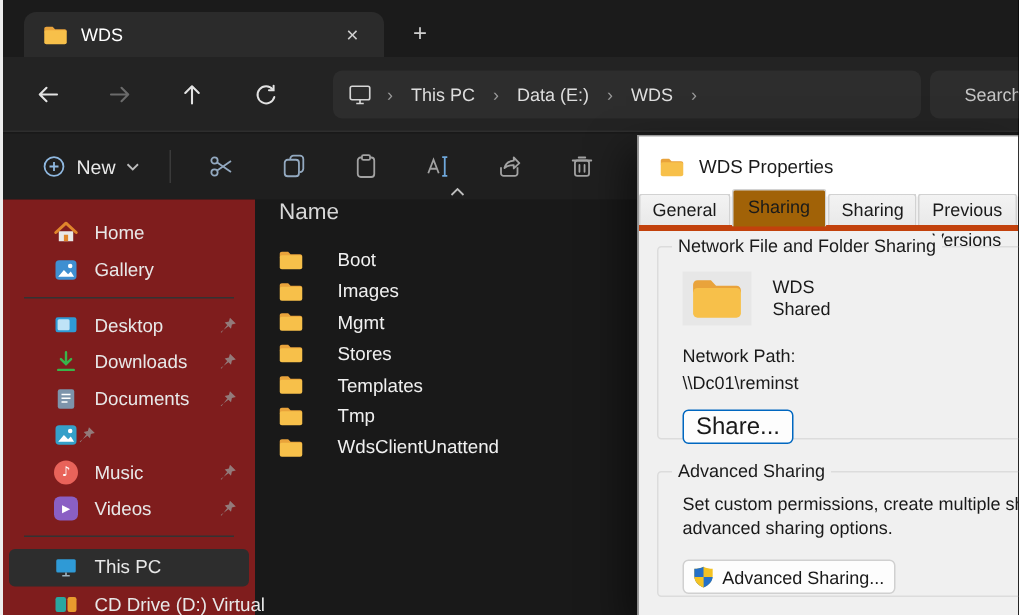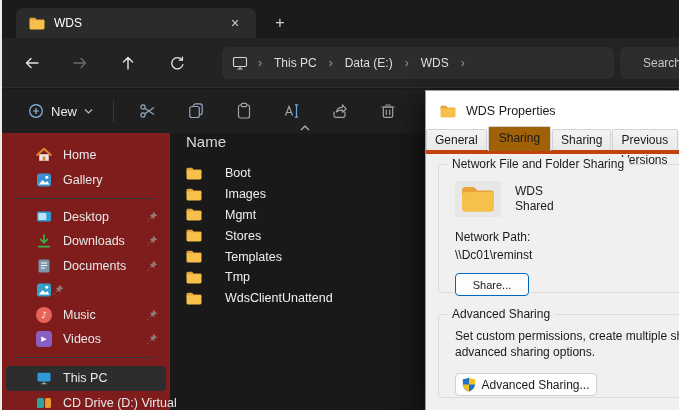--- a/index.html
+++ b/index.html
@@ -73,21 +73,21 @@
   .dcontent{position:absolute;left:0;top:63px;right:0;bottom:0;padding:10px 0 0 12px;}
   .groupbox{position:relative;border:1px solid #dcdcdc;border-radius:3px;width:300px;
             padding:16px 14px 12px 16px;margin-bottom:21px;}
   .gb-label{position:absolute;top:-8px;left:9px;background:#f0f0f0;padding:0 4px;font-size:12px;color:#1a1a1a;
             white-space:nowrap;}
   .share-id{display:flex;align-items:flex-start;gap:14px;}
   .bigfolder{width:46px;height:36px;background:#e7e7e7;display:flex;align-items:center;justify-content:center;}
   .share-name{font-size:12px;line-height:15px;padding-top:3px;}
   .npath{font-size:12px;margin-top:11px;line-height:18px;white-space:nowrap;}
   .btn-share{margin-top:9px;width:74px;height:23px;background:#fdfdfd;border:1px solid #0067c0;
-             border-radius:4px;font-size:11px;color:#1a1a1a;display:flex;align-items:center;justify-content:center;}
+             border-radius:4px;font-size:16px;color:#1a1a1a;display:flex;align-items:center;justify-content:center;}
   .adv-desc{font-size:12px;line-height:15.5px;white-space:nowrap;}
   .btn-adv{margin-top:13px;height:23px;width:142px;background:#fdfdfd;border:1px solid #d0d0d0;
            border-radius:4px;font-size:12px;color:#1a1a1a;display:flex;align-items:center;justify-content:center;gap:5px;}
 
   svg{display:block;}
 </style>
 </head>
 <body>
 
 <div class="window">

